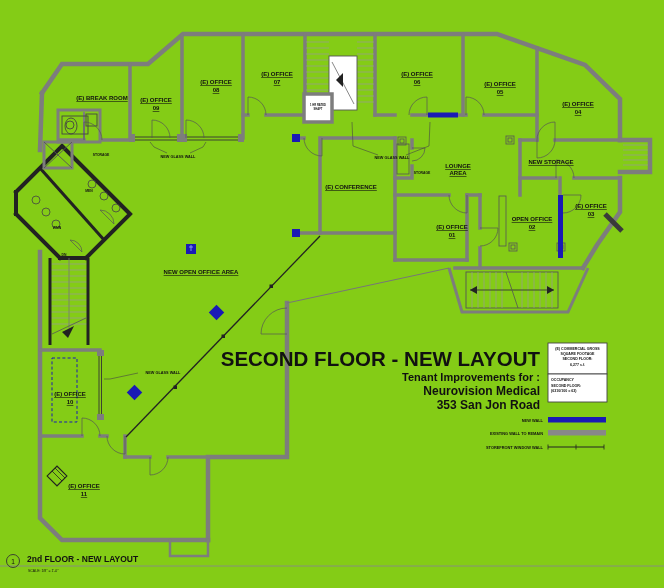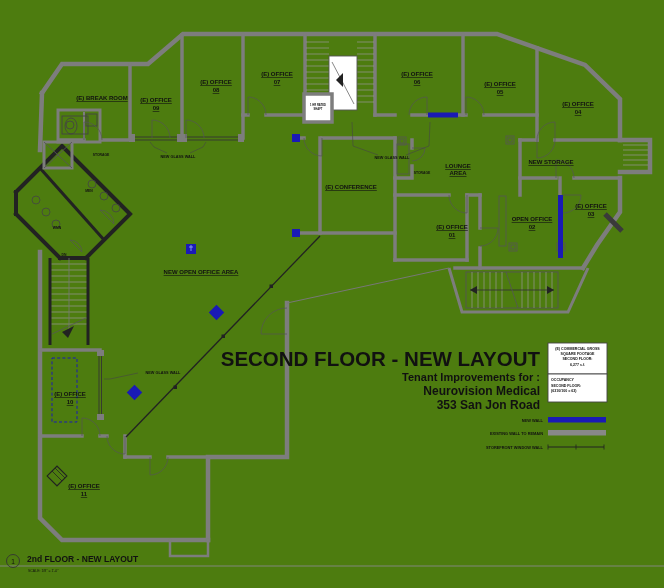--- a/index.html
+++ b/index.html
@@ -1,17 +1,17 @@
 <!DOCTYPE html>
 <html><head>
 <meta charset="utf-8">
 <style>
   html,body{margin:0;padding:0;background:#ffffff;}
   body{font-family:"Liberation Sans", sans-serif;}
-  #plan-wrap{position:relative;width:664px;height:588px;background:#4d7c0f;overflow:hidden;}
+  #plan-wrap{position:relative;width:664px;height:588px;background:#84cc16;overflow:hidden;}
   svg{position:absolute;left:0;top:0;}
   text{fill:#111;font-family:"Liberation Sans", sans-serif;}
   .rlabel{font-weight:bold;text-decoration:underline;}
   .tiny{font-weight:bold;}
   .ann{font-weight:bold;}
 </style>
 </head>
 <body>
 
 <div id="plan-wrap">

